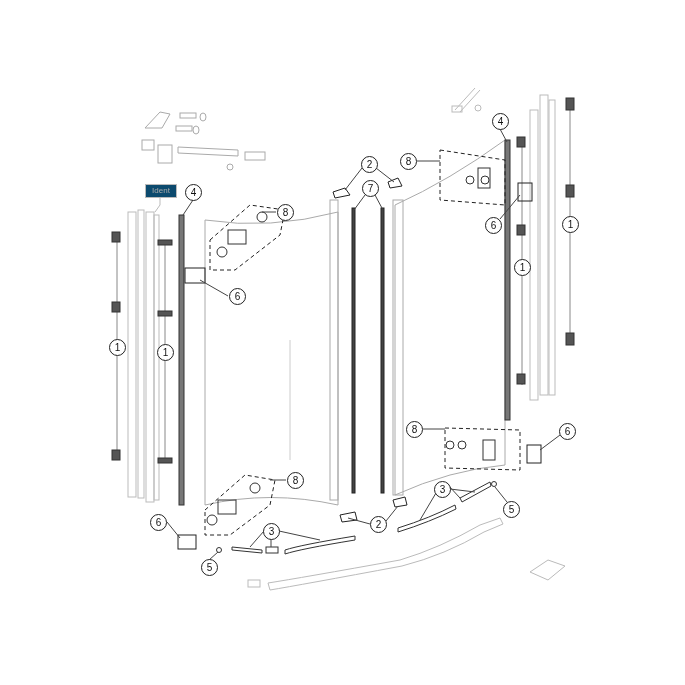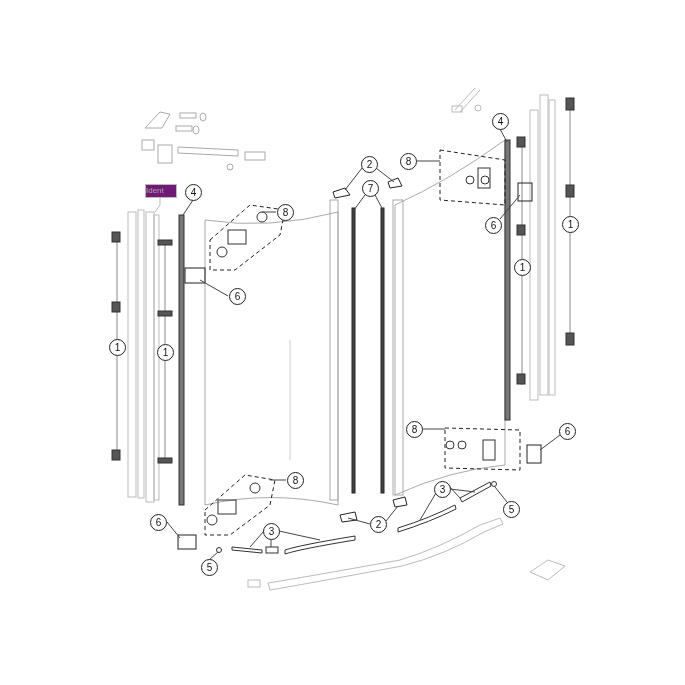--- a/index.html
+++ b/index.html
@@ -1,21 +1,21 @@
 <!DOCTYPE html>
 <html><head>
   <meta charset="utf-8">
   <style>
     html, body { margin:0; padding:0; background:#ffffff; }
     body { width:685px; height:685px; position:relative; overflow:hidden; font-family:"Liberation Sans", sans-serif; }
     #stage { position:absolute; left:0; top:0; width:685px; height:685px; }
     .callout { position:absolute; width:15px; height:15px; border:1px solid #222; border-radius:50%; background:#fff;
       font-size:10px; line-height:15px; text-align:center; color:#111; box-sizing:content-box; transform:translate(-8px,-8px); }
     .ident { position:absolute; left:145px; top:184px; width:30px; height:12px; border:1px solid #bbb; color:#aaa;
-      font-size:8px; line-height:12px; background:#701a75; }
+      font-size:8px; line-height:12px; text-align:center; background:#0c4a6e; }
   </style>
 </head>
 <body>
 
 <div id="stage">
   <svg width="685" height="685" viewBox="0 0 685 685" xmlns="http://www.w3.org/2000/svg">
     <g fill="none" stroke="#999" stroke-width="1">
 
       <g stroke="#aaa">
         <path d="M145,128 L160,112 L170,114 L162,128 Z"></path>

